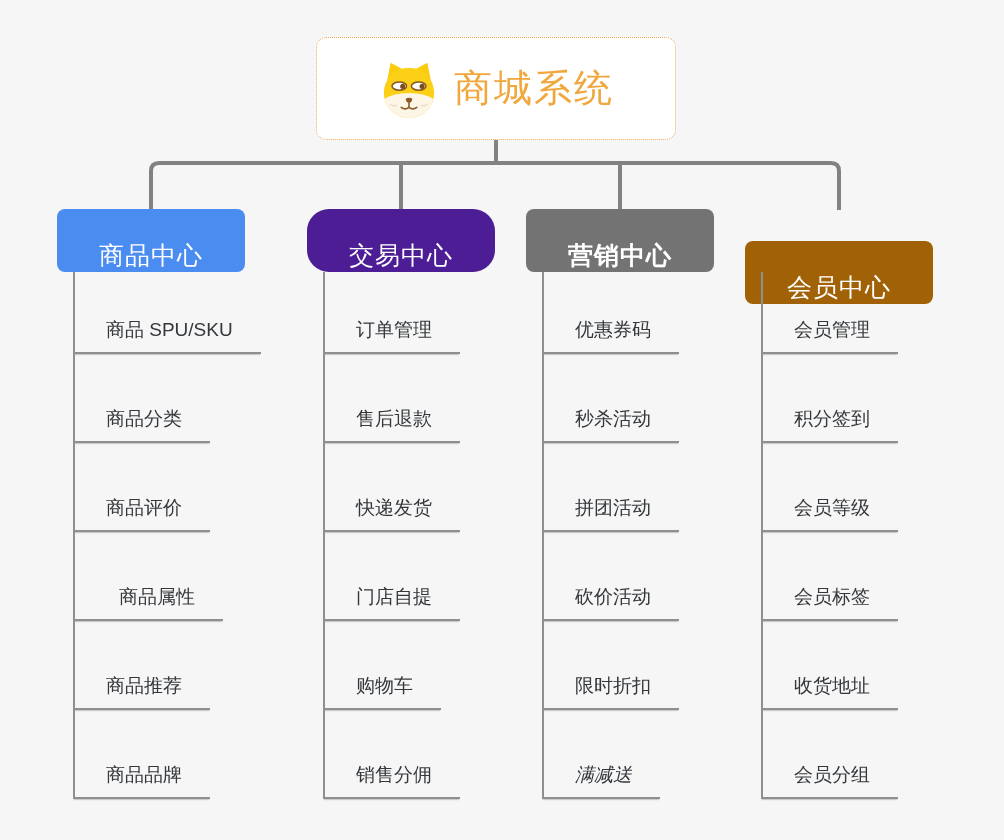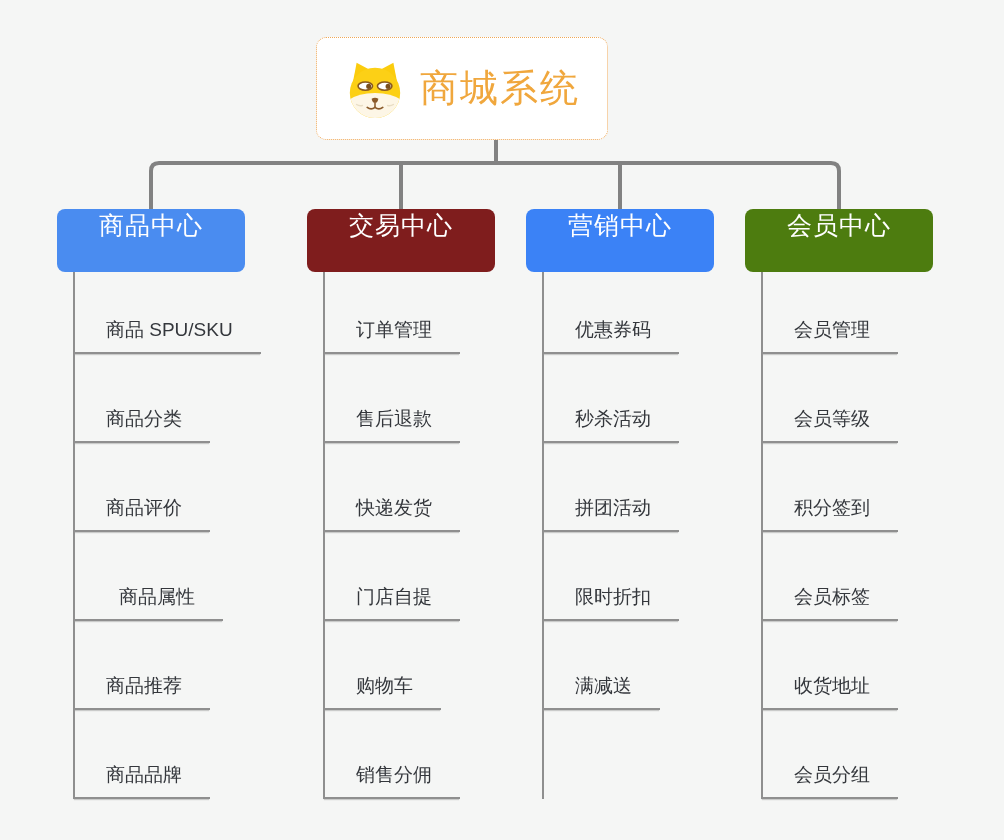--- a/index.html
+++ b/index.html
@@ -13,21 +13,21 @@
     width:1004px;
     height:840px;
     background:#f5f6f5;
     overflow:hidden;
   }
 
   
   .root-node{
     position:absolute;
     left:316px; top:37px;
-    width:292px; height:103px;
+    width:360px; height:103px;
     background:#ffffff;
     border:1px dotted #f0a856;
     border-radius:10px;
     box-sizing:border-box;
     display:flex;
     align-items:center;
     justify-content:center;
     font-family:Liberation Mono, monospace;
   }
   .root-node .dog{
@@ -58,21 +58,21 @@
   .branch:nth-of-type(1){left:57px;}
   .branch:nth-of-type(2){left:307px;}
   .branch:nth-of-type(3){left:526px;}
   .branch:nth-of-type(4){left:745px;}
 
   .branch-header{
     position:relative;
     width:188px; height:63px;
     border-radius:8px;
     display:flex;
-    align-items:flex-start;
+    align-items:flex-end;
     justify-content:center;
     color:#ffffff;
     font-size:25px;
     letter-spacing:1px;
     box-sizing:border-box;
   }
   .branch-rail{
     position:absolute;
     left:16px; top:63px;
     width:2px; height:527px;
@@ -164,21 +164,21 @@
           <li class="item">
             <span class="item-label" style="color: rgb(52, 55, 60); border-bottom-color: rgb(143, 143, 143);">商品推荐</span>
           </li>
           <li class="item">
             <span class="item-label" style="color: rgb(52, 55, 60); border-bottom-color: rgb(143, 143, 143);">商品品牌</span>
           </li>
         </ul>
   </div>
 
   <div class="branch">
-    <div class="branch-header" style="background: #7f1d1d;">
+    <div class="branch-header" style="background: #4c1d95; border-radius: 22px;">
       <span>交易中心</span>
     </div>
     <div class="branch-rail" style="background: rgb(143, 143, 143);"></div>
     <ul>
           <li class="item">
             <span class="item-label" style="color: rgb(52, 55, 60); border-bottom-color: rgb(143, 143, 143);">订单管理</span>
           </li>
           <li class="item">
             <span class="item-label" style="color: rgb(52, 55, 60); border-bottom-color: rgb(143, 143, 143); font-family: Liberation Serif, serif;">售后退款</span>
           </li>
@@ -191,59 +191,62 @@
           <li class="item">
             <span class="item-label" style="color: rgb(52, 55, 60); border-bottom-color: rgb(143, 143, 143);">购物车</span>
           </li>
           <li class="item">
             <span class="item-label" style="color: rgb(52, 55, 60); border-bottom-color: rgb(143, 143, 143);">销售分佣</span>
           </li>
         </ul>
   </div>
 
   <div class="branch">
-    <div class="branch-header" style="background: #3b82f6;">
+    <div class="branch-header" style="background: #737373; font-weight: bold;">
       <span>营销中心</span>
     </div>
     <div class="branch-rail" style="background: rgb(143, 143, 143);"></div>
     <ul>
           <li class="item">
             <span class="item-label" style="color: rgb(52, 55, 60); border-bottom-color: rgb(143, 143, 143); text-align: center;">优惠券码</span>
           </li>
           <li class="item">
             <span class="item-label" style="color: rgb(52, 55, 60); border-bottom-color: rgb(143, 143, 143);">秒杀活动</span>
           </li>
           <li class="item">
             <span class="item-label" style="color: rgb(52, 55, 60); border-bottom-color: rgb(143, 143, 143); margin-top: 36px;">拼团活动</span>
           </li>
           <li class="item">
+            <span class="item-label" style="color: rgb(52, 55, 60); border-bottom-color: rgb(143, 143, 143);">砍价活动</span>
+          </li>
+          <li class="item">
             <span class="item-label" style="color: rgb(52, 55, 60); border-bottom-color: rgb(143, 143, 143);">限时折扣</span>
           </li>
           <li class="item">
-            <span class="item-label" style="color: rgb(52, 55, 60); border-bottom-color: rgb(143, 143, 143);">满减送</span>
-          </li>
-        </ul>
-  </div>
-
-  <div class="branch">
-    <div class="branch-header" style="background: #4d7c0f;">
+            <span class="item-label" style="color: rgb(52, 55, 60); border-bottom-color: rgb(143, 143, 143); font-style: italic;">满减送</span>
+          </li>
+        </ul>
+  </div>
+
+  <div class="branch">
+    <div class="branch-header" style="background: #a16207; margin-top: 32px;">
       <span>会员中心</span>
     </div>
     <div class="branch-rail" style="background: rgb(143, 143, 143);"></div>
     <ul>
           <li class="item">
             <span class="item-label" style="color: rgb(52, 55, 60); border-bottom-color: rgb(143, 143, 143);">会员管理</span>
           </li>
           <li class="item">
+            <span class="item-label" style="color: rgb(52, 55, 60); border-bottom-color: rgb(143, 143, 143);">积分签到</span>
+          </li>
+          <li class="item">
             <span class="item-label" style="color: rgb(52, 55, 60); border-bottom-color: rgb(143, 143, 143);">会员等级</span>
           </li>
           <li class="item">
-            <span class="item-label" style="color: rgb(52, 55, 60); border-bottom-color: rgb(143, 143, 143);">积分签到</span>
-          </li>
-          <li class="item">
             <span class="item-label" style="color: rgb(52, 55, 60); border-bottom-color: rgb(143, 143, 143);">会员标签</span>
           </li>
           <li class="item">
             <span class="item-label" style="color: rgb(52, 55, 60); border-bottom-color: rgb(143, 143, 143);">收货地址</span>
           </li>
           <li class="item">
             <span class="item-label" style="color: rgb(52, 55, 60); border-bottom-color: rgb(143, 143, 143);">会员分组</span>
           </li>
         </ul>
   </div>

